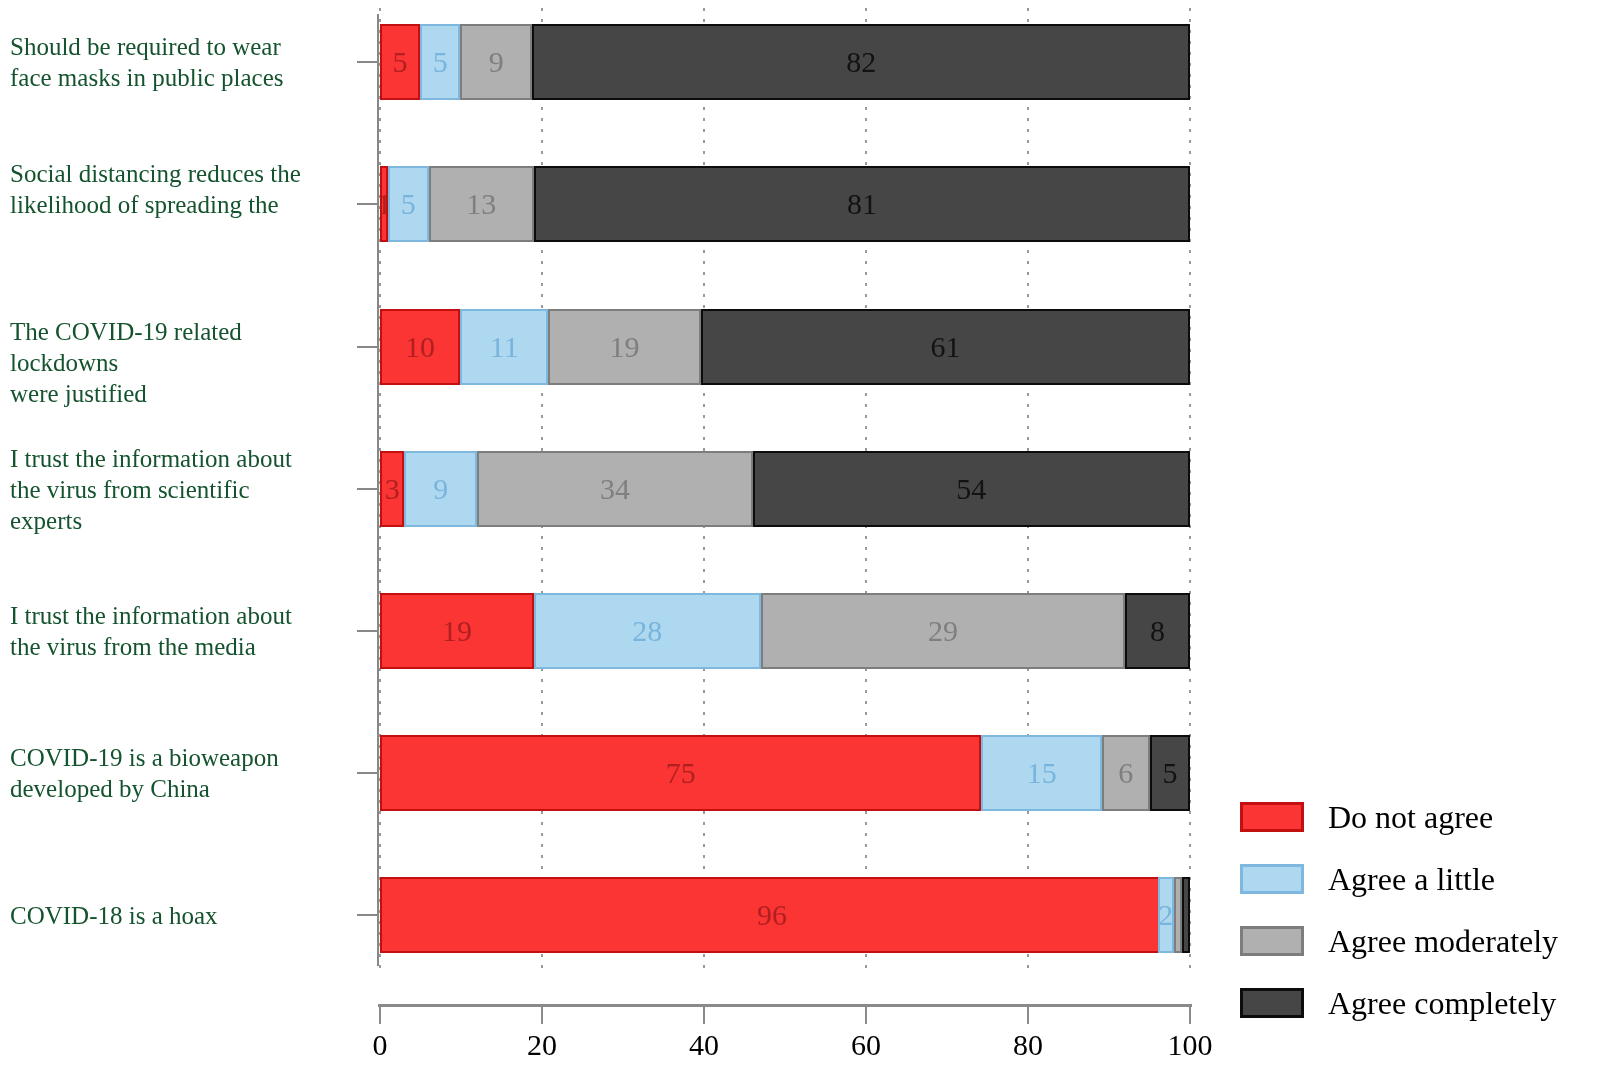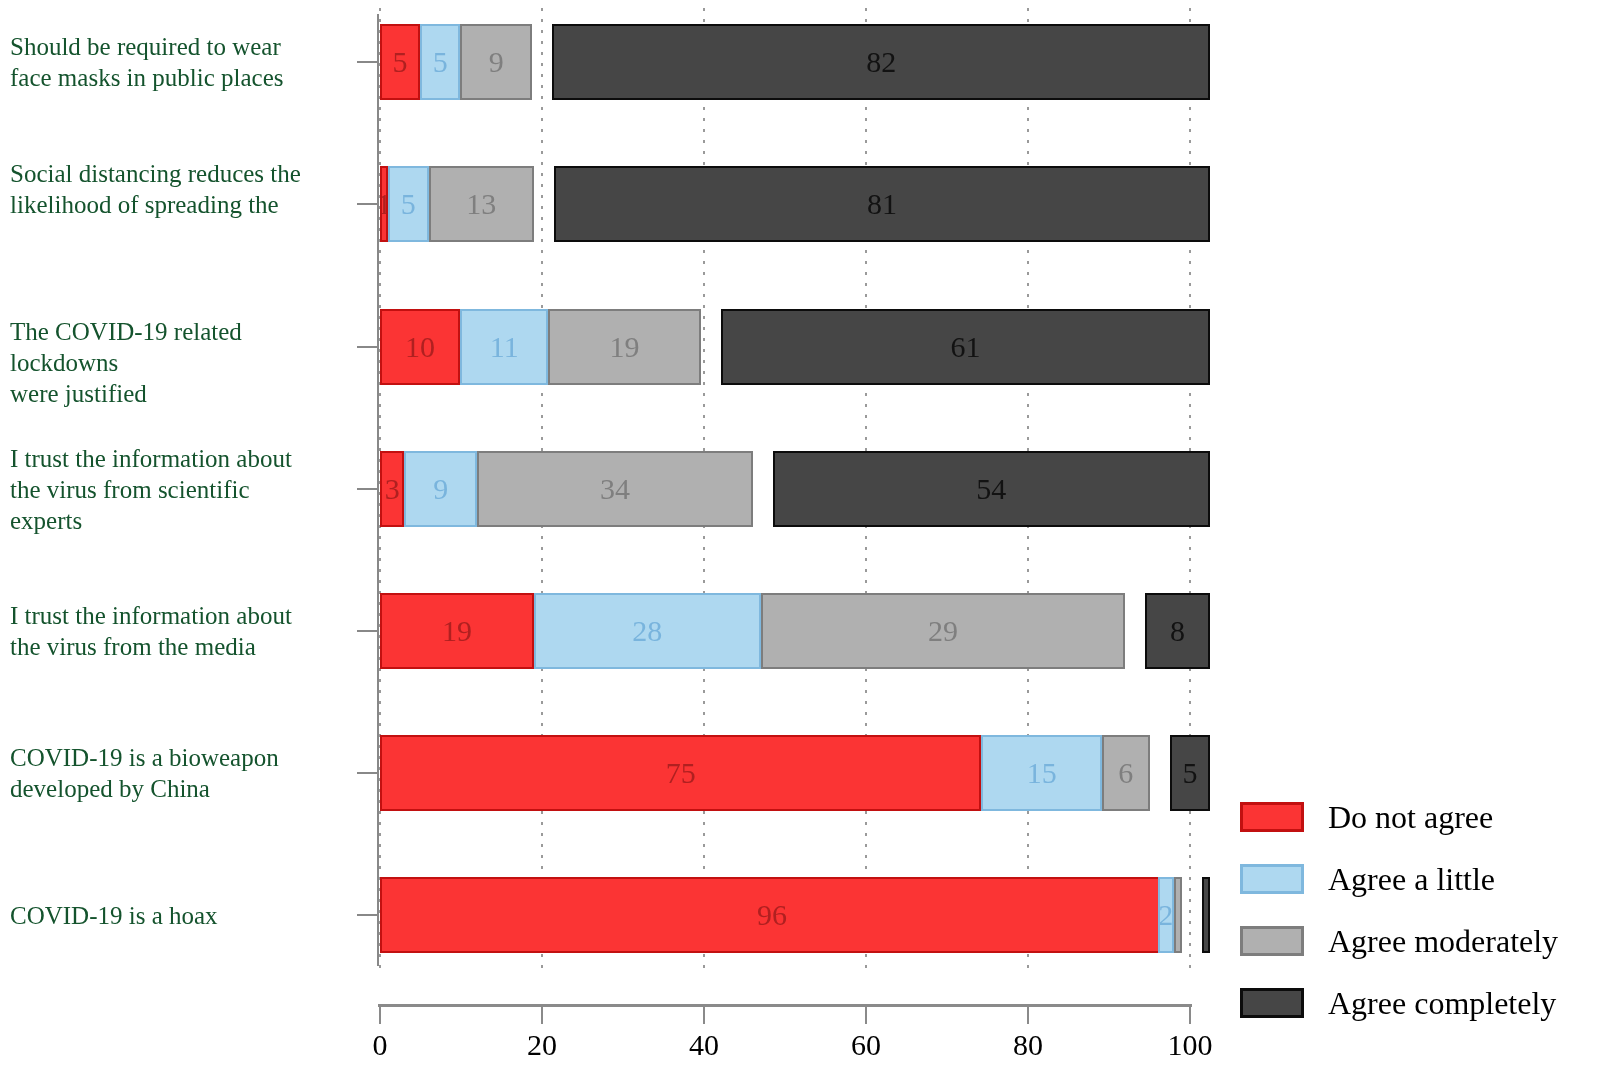--- a/index.html
+++ b/index.html
@@ -92,21 +92,21 @@
     line-height: 30px;
     white-space: nowrap;
     pointer-events: none;
   }
   .seg.c0 { background: #fb3434; border: 2px solid #c21010; }
   .seg.c0 .seg-val { color: #b02020; }
   .seg.c1 { background: #aed8f0; border: 2px solid #7fb8de; }
   .seg.c1 .seg-val { color: #79b4dd; }
   .seg.c2 { background: #b0b0b0; border: 2px solid #7d7d7d; }
   .seg.c2 .seg-val { color: #7f7f7f; }
-  .seg.c3 { background: #464646; border: 2px solid #0c0c0c; margin-left: 20px; }
+  .seg.c3 { background: #464646; border: 2px solid #0c0c0c; }
   .seg.c3 .seg-val { color: #121212; }
 
   
   #x-axis-line {
     position: absolute;
     left: 378px;
     top: 1004px;
     width: 814px;
     height: 3px;
     background: #8a8a8a;
@@ -190,21 +190,21 @@
         <div>I trust the information about</div>
         <div>the virus from the media</div>
       </div>
       <div class="tick-stub" style="top: 630px;"></div>
       <div class="cat-label" style="top: 742px;">
         <div>COVID-19 is a bioweapon</div>
         <div>developed by China</div>
       </div>
       <div class="tick-stub" style="top: 772px;"></div>
       <div class="cat-label" style="top: 899.5px;">
-        <div>COVID-19 is a hoax</div>
+        <div>COVID-18 is a hoax</div>
       </div>
       <div class="tick-stub" style="top: 914px;"></div>
     </div>
 
   <div id="y-axis-spine"></div>
 
   <div id="plot-area">
     <div id="gridlines">
         <div class="gridline" style="left: -1px;"></div>
         <div class="gridline" style="left: 161px;"></div>

